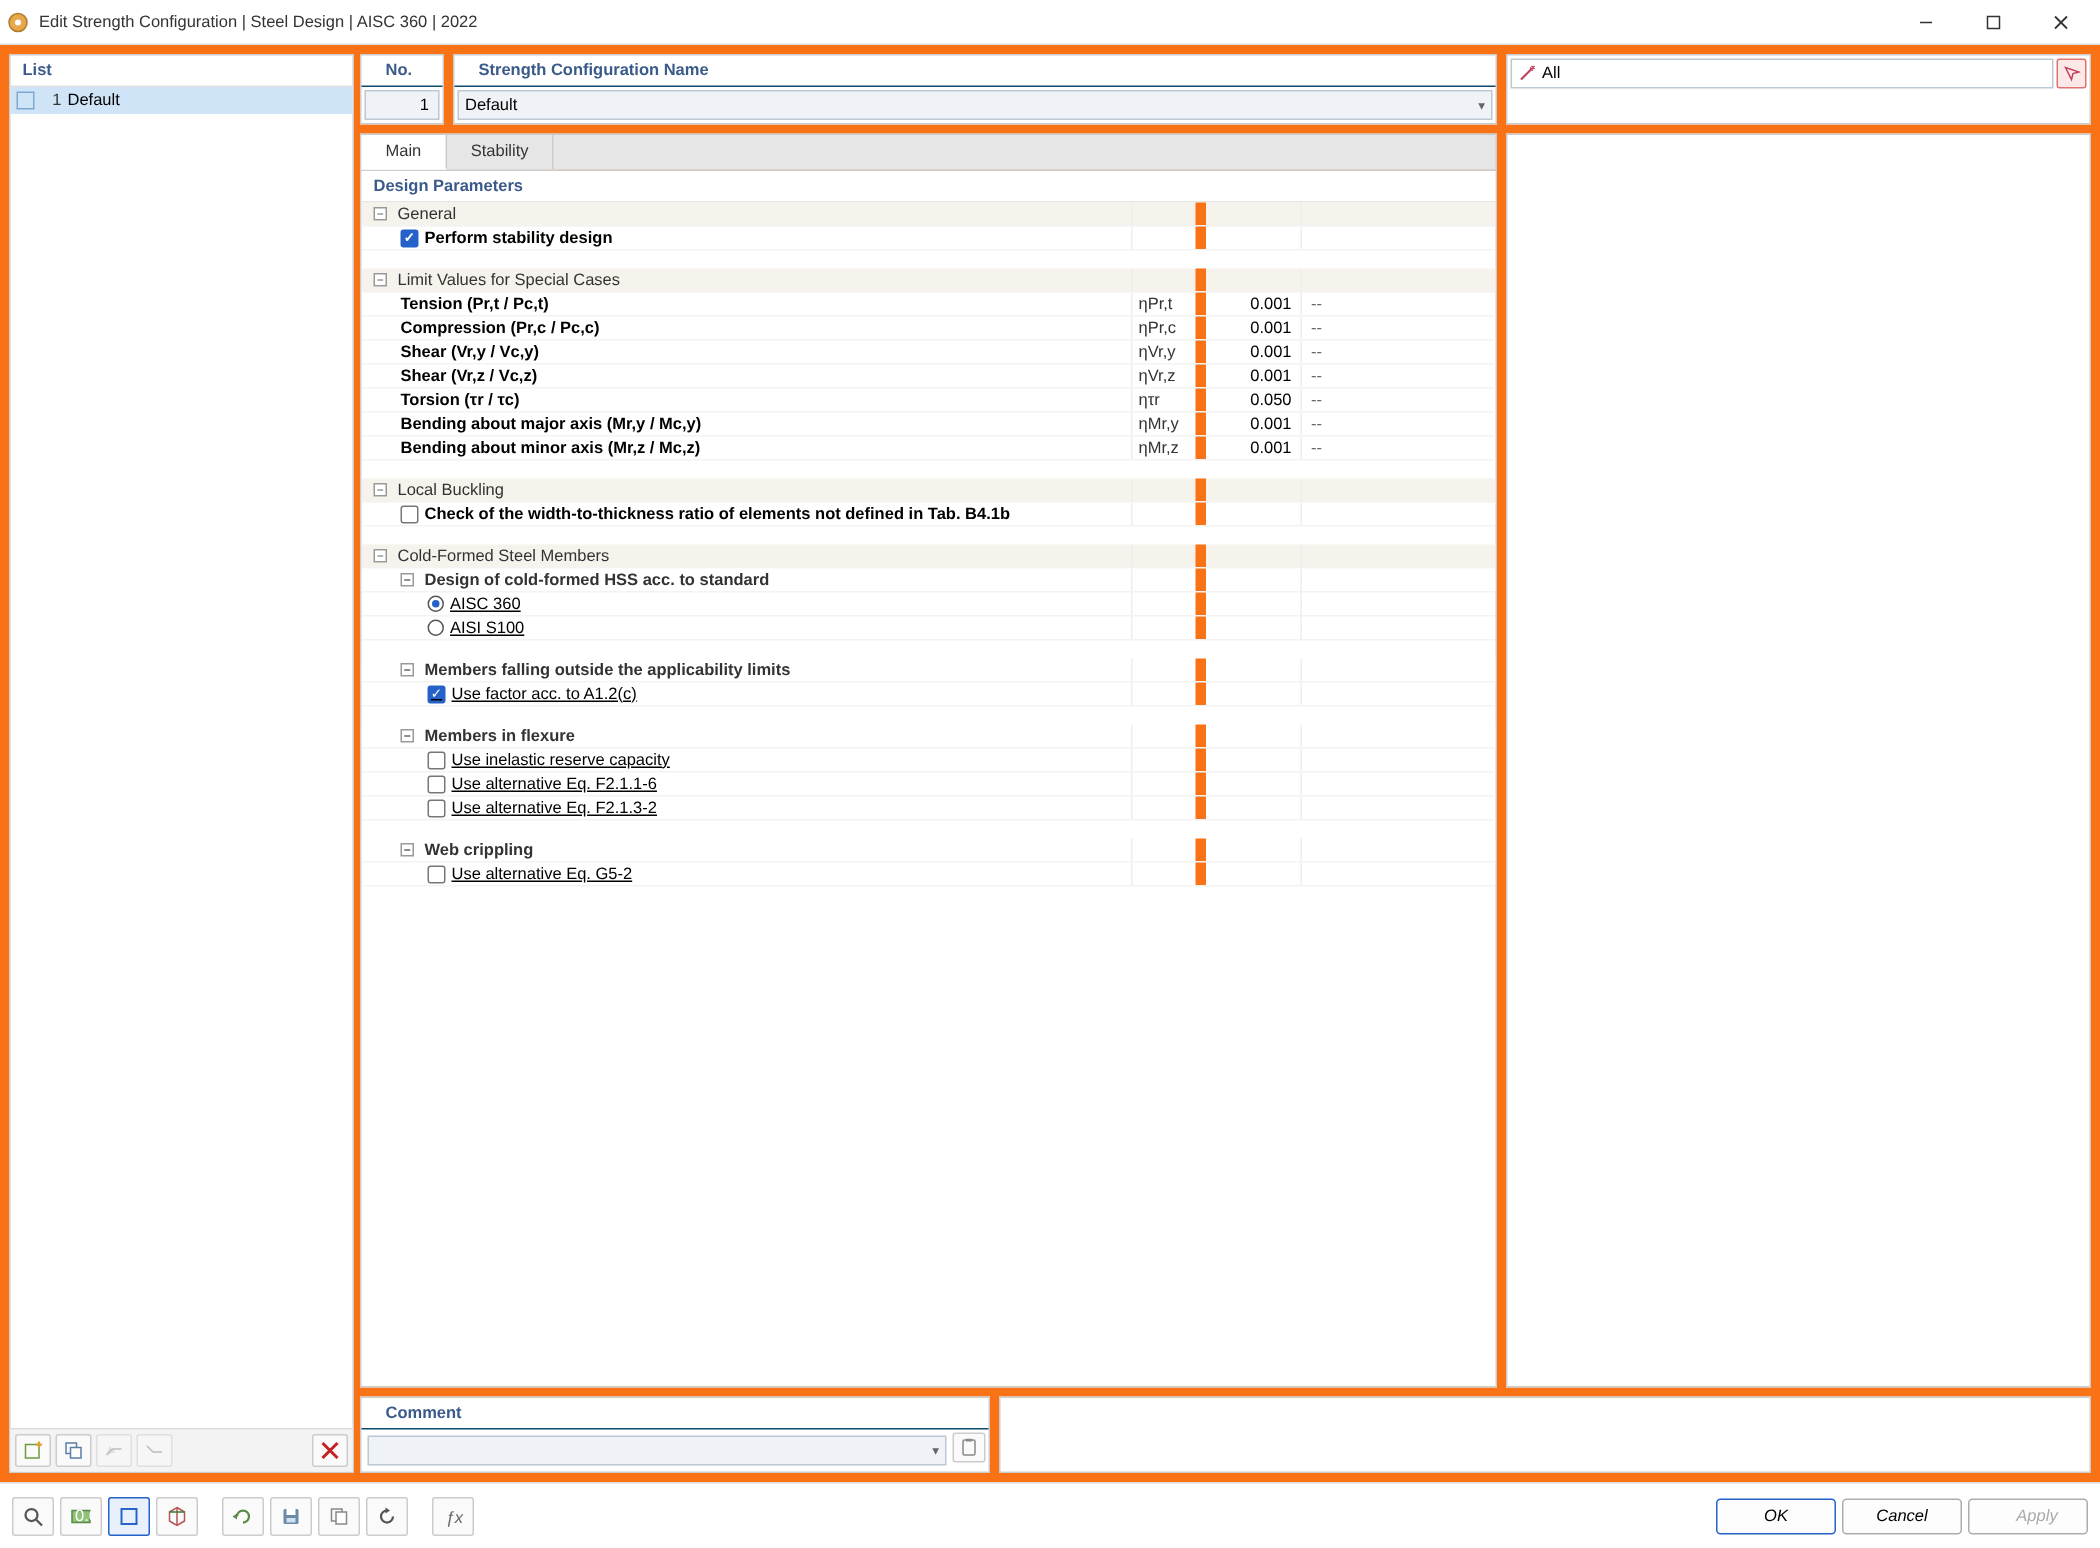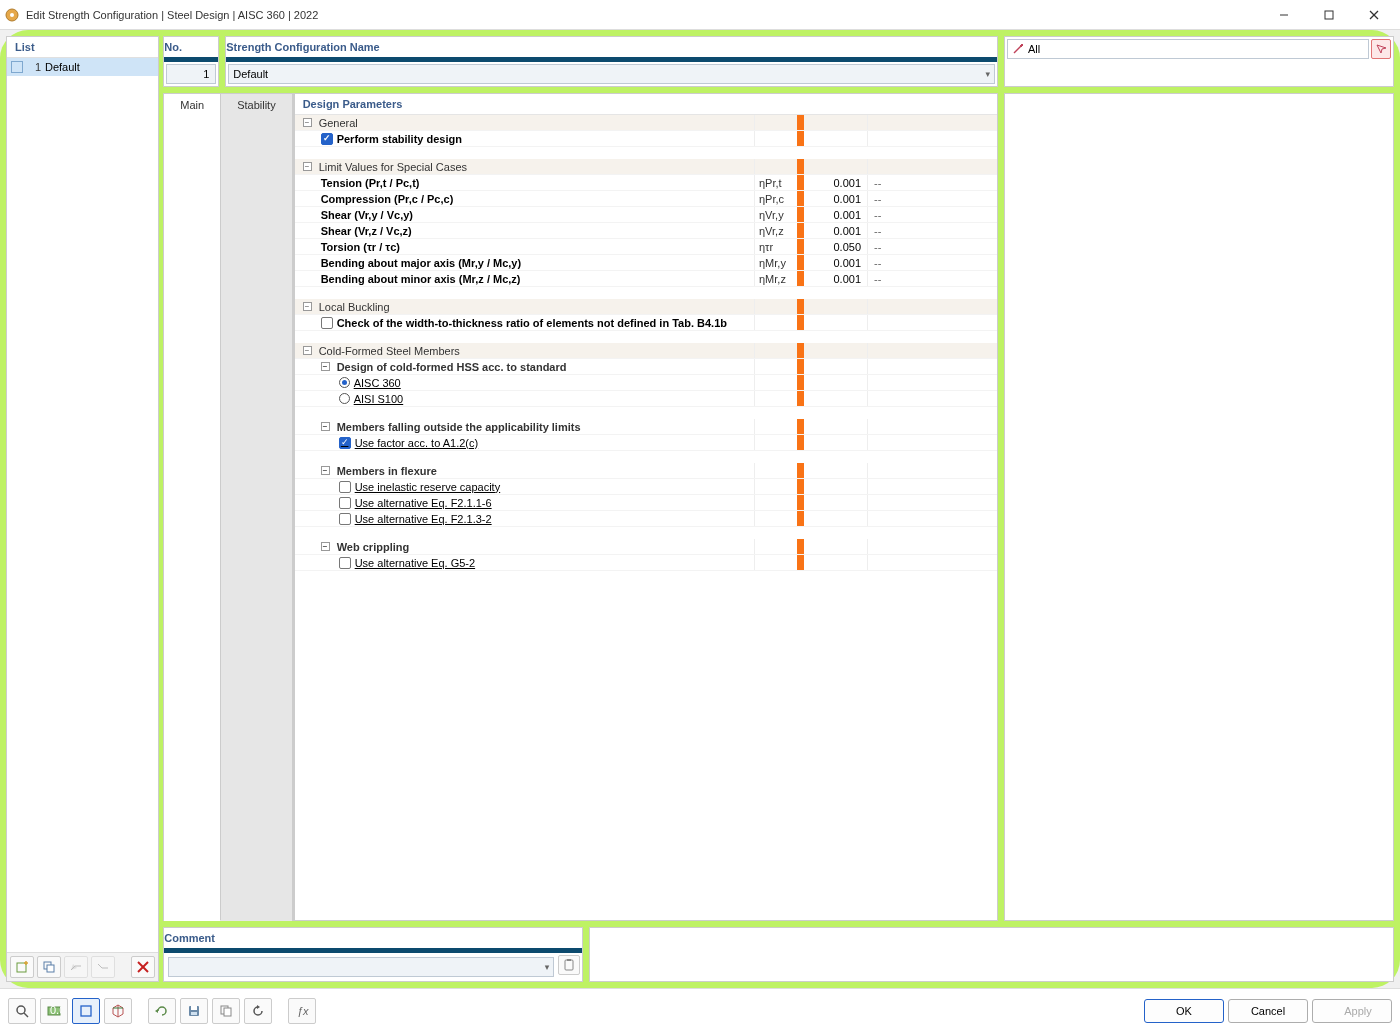--- a/index.html
+++ b/index.html
@@ -5,52 +5,52 @@
 * { box-sizing: border-box; margin: 0; padding: 0; font-family: 'Segoe UI', Tahoma, sans-serif; font-size: 11px; }
 body { background: #f0f0f0; width: 1400px; height: 1032px; overflow: hidden; display: flex; flex-direction: column; }
 
 
 .titlebar { height: 30px; background: #fff; display: flex; align-items: center; padding: 0 4px; border-bottom: 1px solid #ddd; }
 .titlebar .app-icon { width: 16px; height: 16px; margin-right: 6px; display:flex; align-items:center; justify-content:center;}
 .titlebar .title { flex: 1; color: #333; }
 .titlebar .win-btn { width: 45px; height: 28px; display: flex; align-items: center; justify-content: center; cursor: pointer; }
 
 
-.content { flex: 1; display: flex; padding: 6px; gap: 4px; background: #bef264; border-radius: 28px; }
+.content { flex: 1; display: flex; padding: 6px; gap: 4px; background: #f97316; }
 
 
 .left-panel { width: 230px; display: flex; flex-direction: column; background: #fff; border: 1px solid #ccc; }
 .left-panel .panel-header { padding: 4px 8px; color: #3a5b8a; font-weight: 600; border-bottom: 1px solid #e0e0e0;}
 .left-panel .list-body { flex: 1; overflow: auto; }
 .left-panel .list-row { display: flex; align-items: center; height: 18px; padding: 0 4px; gap: 4px; }
 .left-panel .list-row.selected { background: #cfe4f7; }
 .left-panel .row-icon { width:12px; height:12px; background:#cfe4f7; border:1px solid #7fa8cf; }
 .left-panel .row-num { width: 14px; text-align: right; color:#333;}
 .left-panel .toolbar { display: flex; align-items: center; gap: 3px; padding: 3px; border-top: 1px solid #ddd; background: #f3f3f3;}
 .small-btn { width: 24px; height: 22px; border: 1px solid #ccc; background: #fafafa; display: flex; align-items: center; justify-content: center; border-radius: 2px; cursor: pointer;}
 .small-btn.disabled { opacity: .5; cursor: default; }
 
 
 .right-area { flex: 1; display: flex; flex-direction: column; gap: 6px; }
 
 .top-row { display: flex; gap: 6px; }
 .box { background: #fff; border: 1px solid #ccc; }
-.box-header { padding: 4px 0; color: #3a5b8a; font-weight: 600; border-bottom:5px solid #0c4a6e;}
+.box-header { padding: 4px 16px; color: #3a5b8a; font-weight: 600; border-bottom:1px solid #0c4a6e;}
 .no-box { width: 56px; }
 .no-box .no-value { padding: 4px 6px; text-align: right; background: #eff3f7; border:1px solid #bfc9d4; margin:2px; height:20px; display:flex; align-items:center; justify-content:flex-end;}
 .name-box { flex: 1; }
 .name-box .combo { margin:2px; height:20px; background:#eff3f7; border:1px solid #bfc9d4; display:flex; align-items:center; padding:0 4px; justify-content:space-between;}
 .assigned-box { width: 390px; }
 .assigned-box .assigned-row { margin:2px; display:flex; gap:2px;}
 .assigned-box .assigned-field { flex:1; height:20px; background:#fff; border:1px solid #bfc9d4; display:flex; align-items:center; padding:0 4px; gap:4px;}
 .assigned-box .assigned-btn { width:20px; height:20px; border:1px solid #e07474; background:#fde8e8; display:flex; align-items:center; justify-content:center; border-radius:2px; cursor:pointer;}
 
 
 .middle-row { flex: 1; display: flex; gap: 6px; min-height: 0;}
-.params-box { flex: 1; display: flex; }
+.params-box { flex: 1; display: flex; flex-direction: column; }
 .preview-box { width: 390px; background:#fff; border:1px solid #ccc;}
 
 
 .tabs { display: flex; background: #e6e6e6; border:1px solid #ccc; border-bottom:none;}
 .tab { padding: 5px 16px; cursor: pointer; border-right:1px solid #ccc; background:#e6e6e6; color:#333;}
 .tab.active { background: #fff; border-bottom: 1px solid #fff; position: relative; top: 0;}
 .tabbody { flex:1; background:#fff; border:1px solid #ccc; overflow:auto; }
 
 .section-header { padding: 4px 8px; color:#3a5b8a; font-weight:600; border-bottom:1px solid #e5e5e5; background:#fff;}
 
@@ -78,21 +78,21 @@
 .comment-row { display:flex; gap:6px; }
 .comment-box { width: 420px; background:#fff; border:1px solid #ccc;}
 .comment-box .combo { margin:2px; height:20px; background:#eff3f7; border:1px solid #bfc9d4; display:flex; align-items:center; padding:0 4px; justify-content:space-between;}
 .comment-side { flex:1; background:#fff; border:1px solid #ccc;}
 .comment-combo-row { display:flex; gap:2px; margin:2px;}
 .comment-combo-row .small-btn { width:22px; height:20px; }
 
 
 .bottom-bar { height: 44px; background: #fff; border-top: 1px solid #ddd; display: flex; align-items: center; padding: 0 8px; gap: 4px;}
 .bottom-bar .spacer { flex: 1; }
-.bottom-bar .btn { min-width: 80px; height: 24px; border: 1px solid #adadad; background: #fdfdfd; border-radius: 3px; display:flex; align-items:center; justify-content:center; cursor:pointer;}
+.bottom-bar .btn { min-width: 80px; height: 24px; border: 1px solid #adadad; background: #fdfdfd; border-radius: 3px; display:flex; align-items:center; justify-content:center; cursor:pointer;font-style:italic;}
 .bottom-bar .btn.primary { border-color:#2462c9; }
 .bottom-bar .btn.disabled { color:#aaa; cursor:default;padding-left:12px;}
 .bottom-bar .icon-btn { width:28px; height:26px; border:1px solid #ccc; background:#fafafa; display:flex; align-items:center; justify-content:center; border-radius:2px; cursor:pointer;}
 .bottom-bar .icon-btn.active { border-color:#2462c9; background:#e7f0fb;}
 .chev { color:#666; font-size:9px;}
 </style>
 </head>
 <body>
 
 <div class="titlebar">

